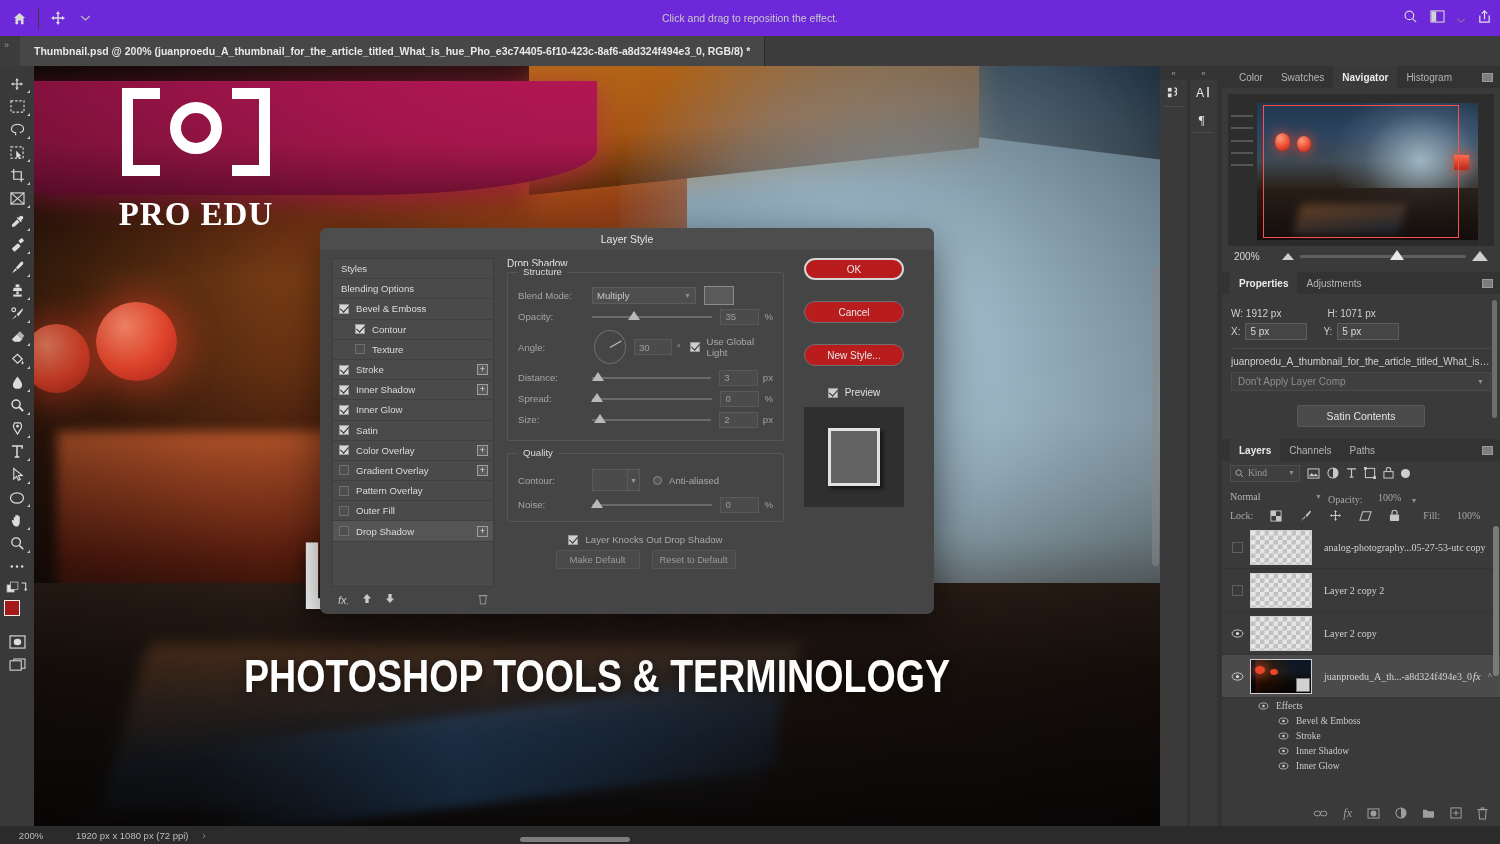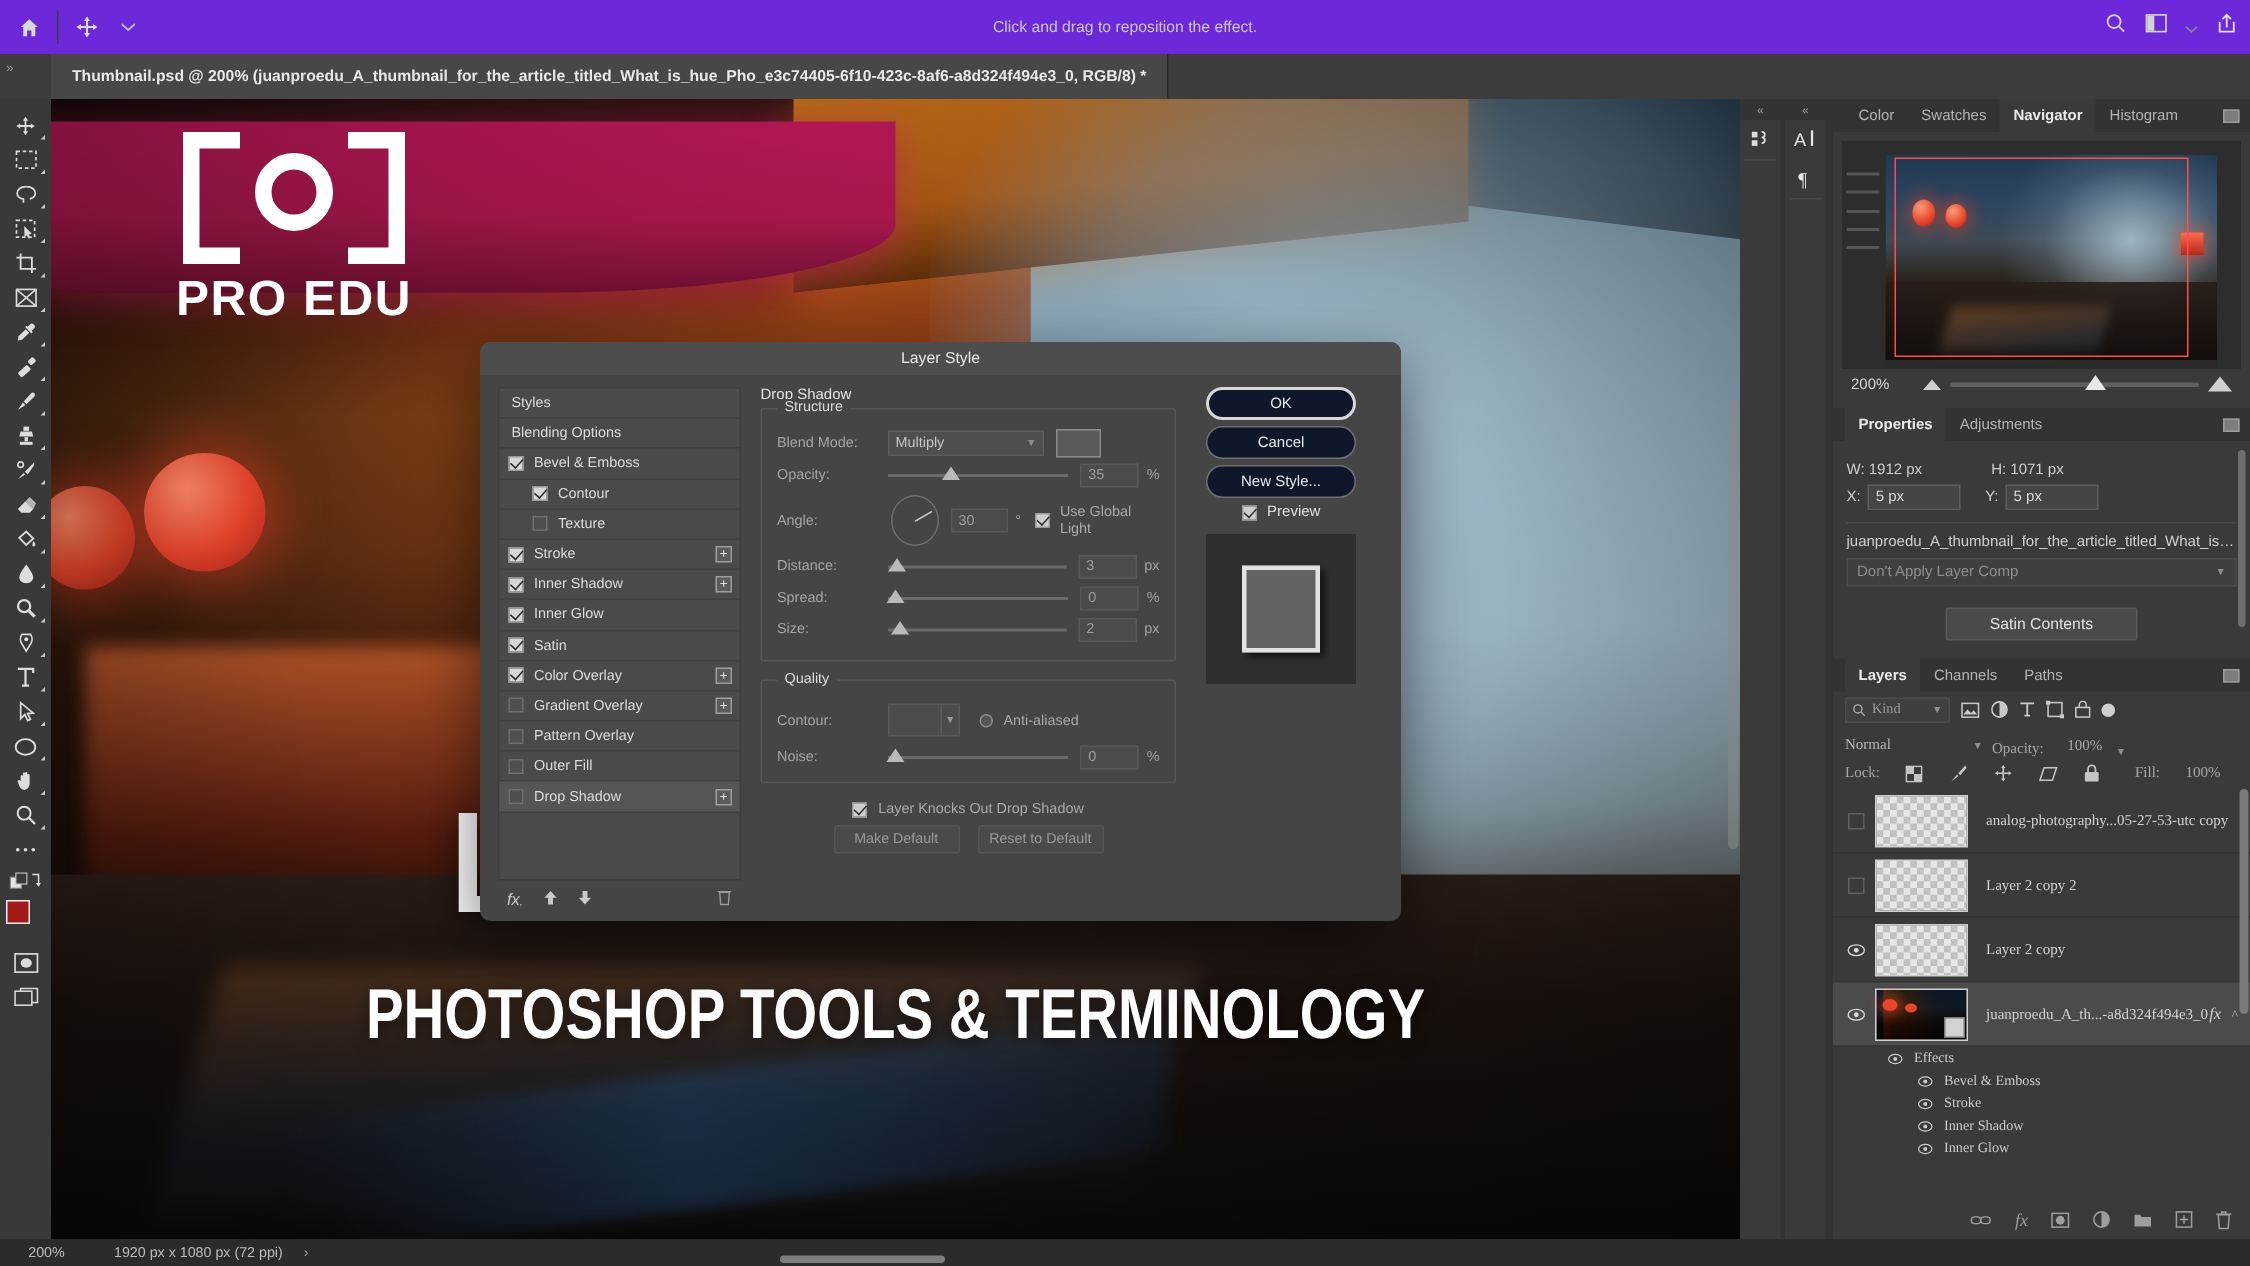--- a/index.html
+++ b/index.html
@@ -31,21 +31,21 @@
     position: absolute; right: 8px; top: 0; height: 36px;
     display: flex; align-items: center; gap: 12px;
   }
 
   
   .tabbar {
     position: absolute; left: 0; top: 36px; width: 1500px; height: 30px;
     background: #3c3c3c;
   }
   .doc-tab {
-    position: absolute; left: 34px; top: 0; height: 30px;
+    position: absolute; left: 20px; top: 0; height: 30px;
     background: #474747; display: flex; align-items: center;
     padding: 0 14px; border-right: 1px solid #2b2b2b;
   }
   .doc-tab-label {
     font-size: 10.5px; color: #e8e8e8; font-weight: bold; white-space: nowrap;
   }
   .collapse-chev {
     position: absolute; left: 4px; top: 4px; font-size: 9px; color: #9a9a9a;
   }
 
@@ -169,22 +169,22 @@
     position: absolute; width: 38px; height: 88px; border: 11px solid #fff;
   }
   .pe-br.left { left: 0; top: 0; border-right: none; }
   .pe-br.right { right: 0; top: 0; border-left: none; }
   .pe-circ {
     position: absolute; left: 50%; top: 14px; transform: translateX(-50%);
     width: 52px; height: 52px; border: 11px solid #fff; border-radius: 50%;
   }
   .proedu-txt {
     text-align: center; color: #fff; font-weight: bold;
-    font-size: 33px; letter-spacing: 1px; margin-top: 2px;
-    font-family: Liberation Sans, sans-serif;
+    font-size: 33px; letter-spacing: 1px; margin-top: 18px;
+    font-family: Liberation Serif, serif;
   }
 
   
   .bigtitle {
     position: absolute; left: 0; right: 0; top: 462px; text-align: center;
     pointer-events: none;
   }
   .bigtitle .t1 {
     color: #fff; font-weight: bold; font-size: 96px; line-height: 1;
     letter-spacing: 2px; transform: scaleX(.88); display: block;
@@ -546,22 +546,22 @@
   .defbtn {
     width: 84px; height: 19px; background: #4a4a4a; border: 1px solid #555;
     border-radius: 2px; font-size: 9.5px; color: #9b9b9b;
     display: flex; align-items: center; justify-content: center;
   }
   .knockout-row { display: flex; align-items: center; justify-content: center; margin-top: 2px; }
 
   
   .dlg-right { width: 134px; padding-left: 6px; }
   .dbtn {
-    width: 100px; height: 22px; margin: 0 auto 4px auto;
-    background: #0f172a; border: 1px solid #6f6f6f; border-radius: 11px;
+    width: 100px; height: 22px; margin: 0 auto 21px auto;
+    background: #b91c1c; border: 1px solid #6f6f6f; border-radius: 11px;
     display: flex; align-items: center; justify-content: center;
     font-size: 10px; color: #e8e8e8;
   }
   .dbtn.primary { border: 2px solid #d6d6d6; }
   .preview-row {
     display: flex; align-items: center; justify-content: center; gap: 7px; margin: 3px 0 9px 0;
   }
   .preview-lbl { font-size: 10px; color: #e0e0e0; }
   .dlg-preview {
     width: 100px; height: 100px; background: #2f2f2f; margin: 0 auto;

